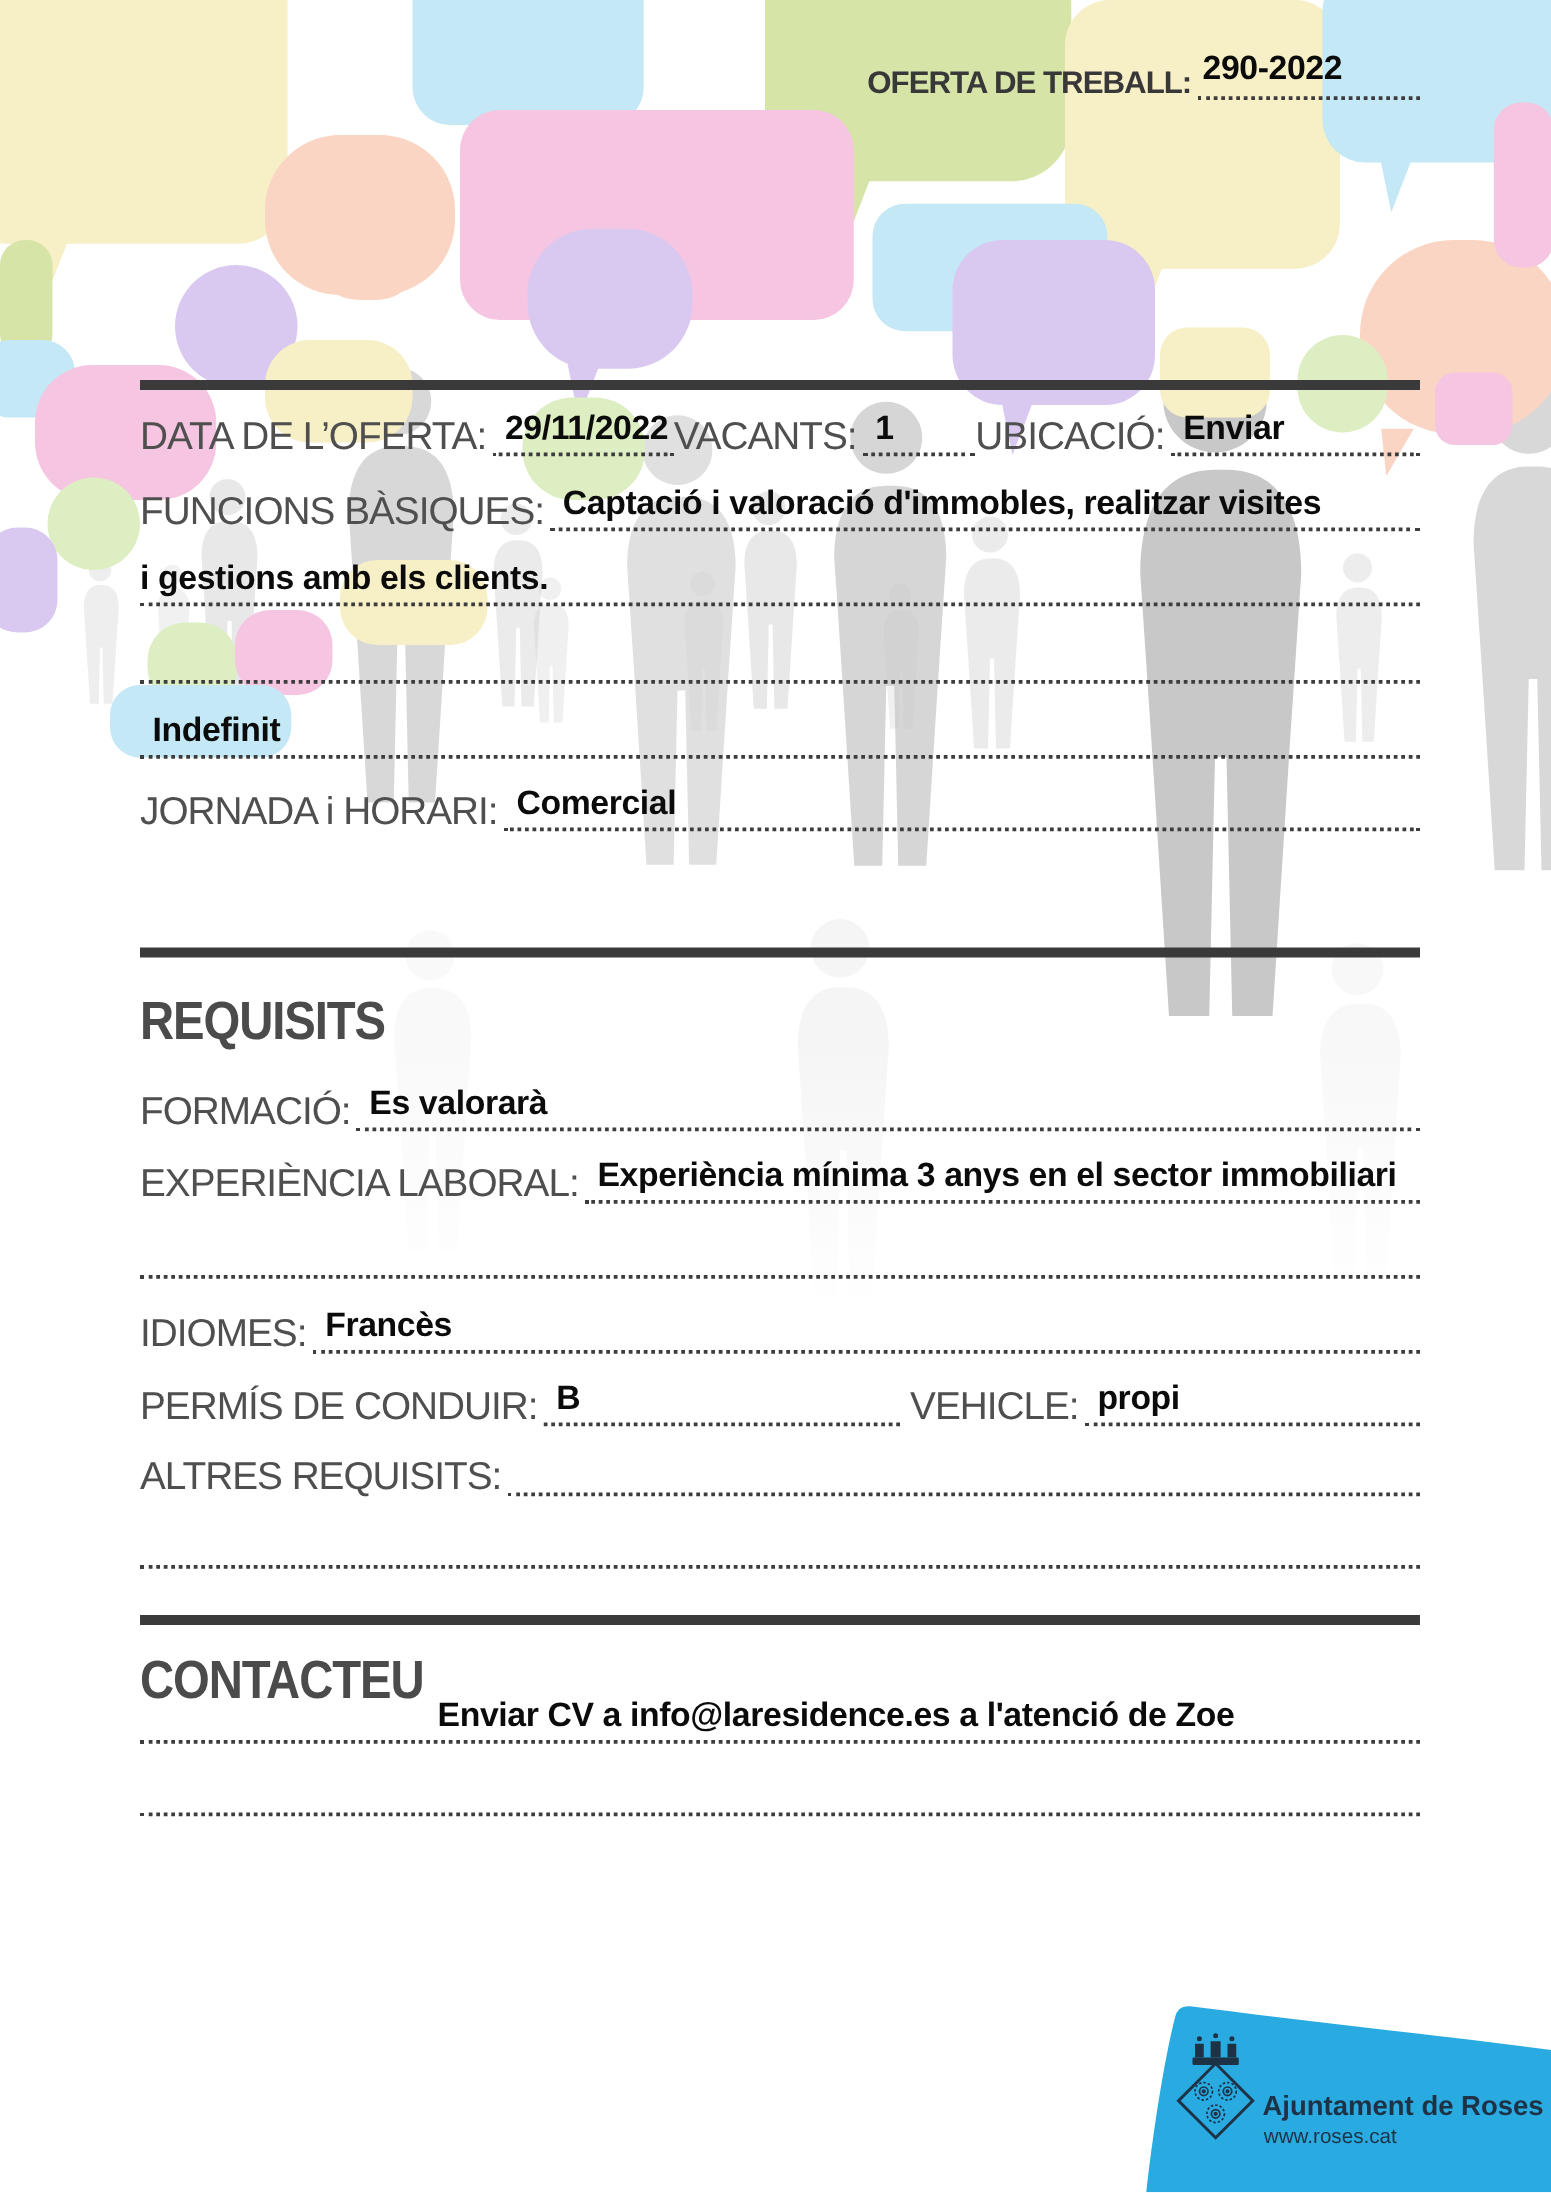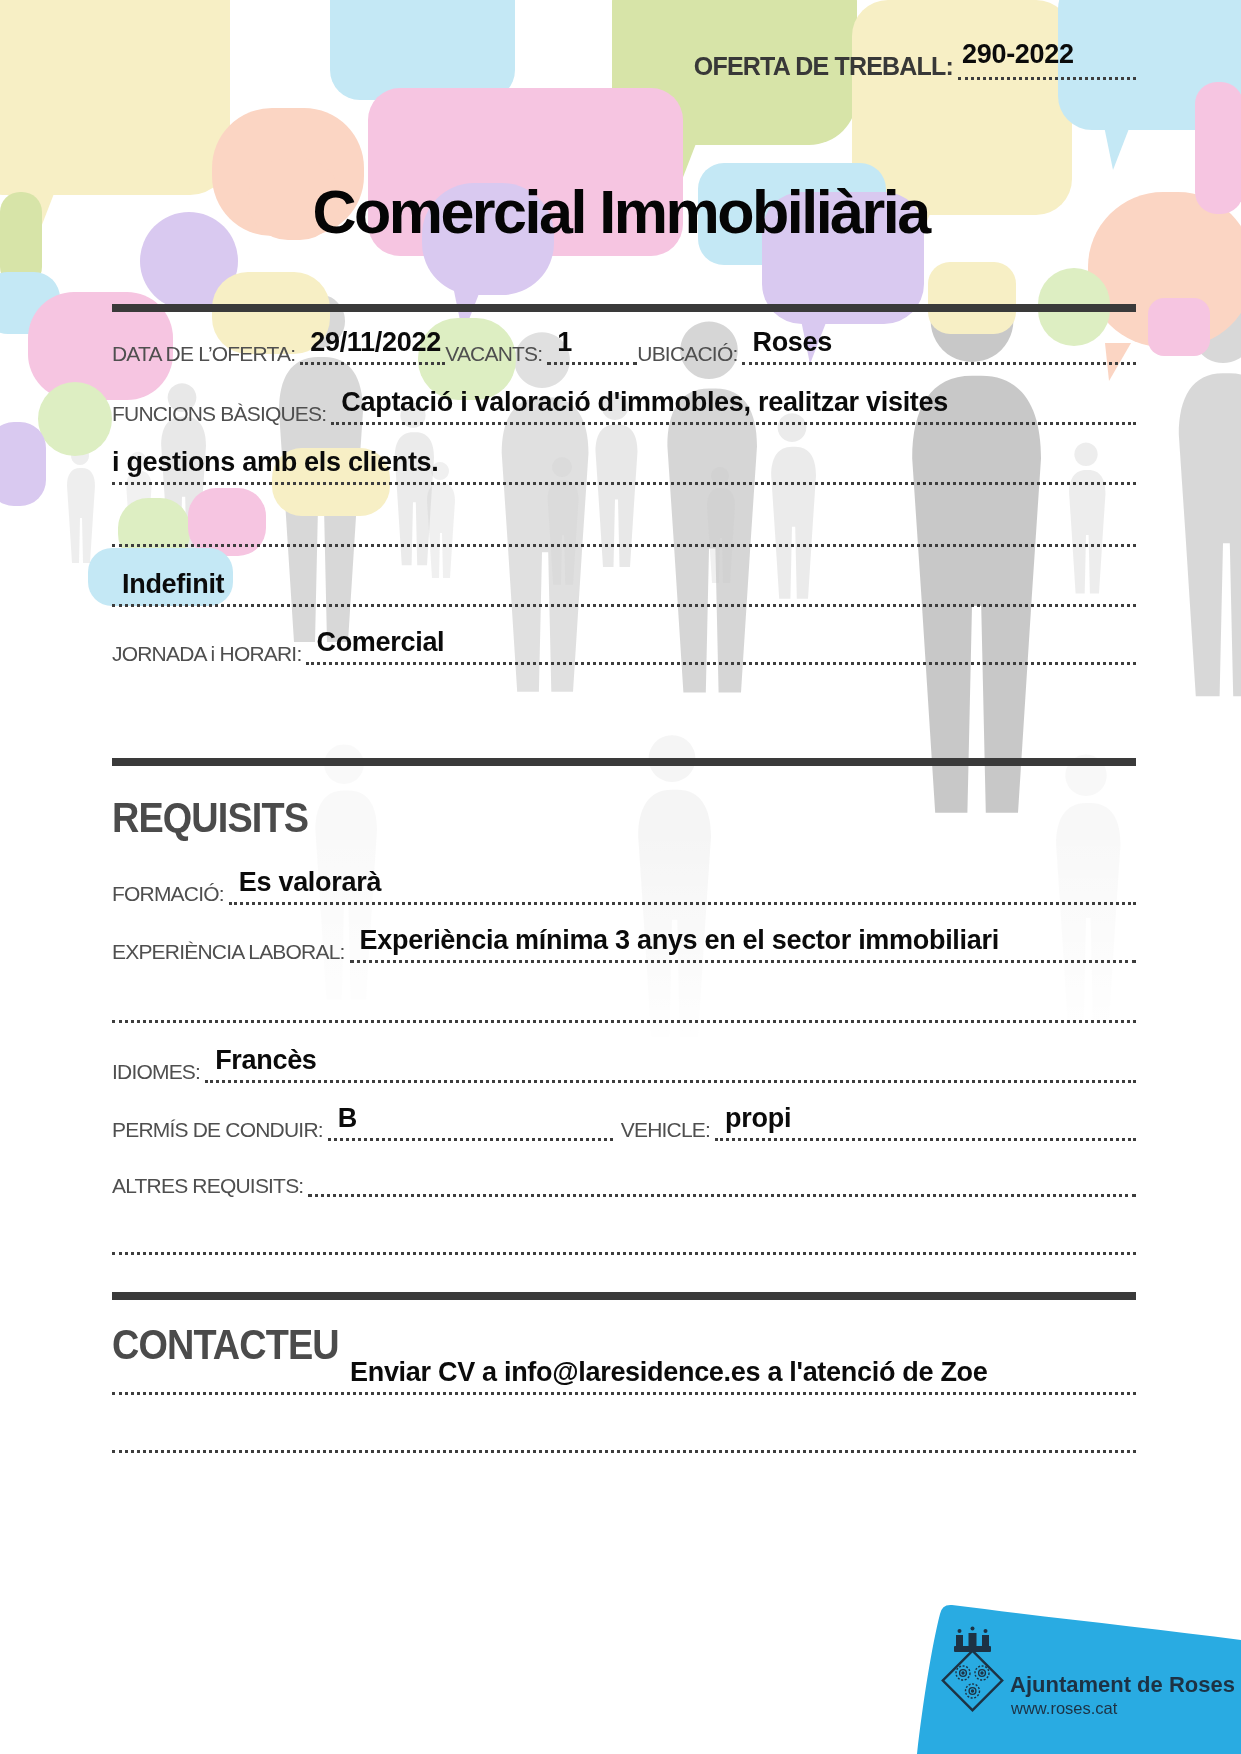--- a/index.html
+++ b/index.html
@@ -15,21 +15,21 @@
   .bubble.tdl::after{content:"";position:absolute;bottom:-34px;left:10%;
       border-left:4px solid transparent;border-right:22px solid transparent;
       border-top:38px solid var(--c);}
   .fadeout{position:absolute;left:0;right:0;top:830px;height:300px;
       background:linear-gradient(to bottom, rgba(255,255,255,0), #ffffff 75%);}
 
   
   .content{position:absolute;inset:0;z-index:3;}
   .rule{position:absolute;left:112px;width:1024px;height:8px;background:#3a3a3a;}
   .frow{position:absolute;left:112px;width:1024px;height:46px;display:flex;align-items:flex-end;}
-  .lbl{font-size:21px;color:#4f4f4f;letter-spacing:-0.8px;white-space:nowrap;
+  .lbl{font-size:31px;color:#4f4f4f;letter-spacing:-0.8px;white-space:nowrap;
        line-height:1;padding:0 5px 1px 0;}
   .fill{position:relative;flex:1 1 auto;height:100%;border-bottom:3px dotted #3d3d3d;}
   .w145{flex:0 0 145px;} .w90{flex:0 0 90px;} .w150{flex:0 0 150px;} .w285{flex:0 0 285px;}
   .val{position:absolute;bottom:6px;left:10px;font-weight:700;font-size:27px;color:#0b0b0b;
        white-space:nowrap;letter-spacing:-0.3px;line-height:1;}
   .val.indent{left:238px;}
   .heading{position:absolute;left:112px;font-size:43px;font-weight:700;color:#4b4b4b;
        letter-spacing:-1px;line-height:1;transform:scaleX(.88);transform-origin:left bottom;}
   .doc-title{position:absolute;top:182px;left:0;right:0;text-align:center;
        font-size:61px;font-weight:700;color:#050505;letter-spacing:-2.5px;line-height:1;}
@@ -104,36 +104,35 @@
 
   <div class="content">
 
     <div class="hdr">
       <span class="lbl">OFERTA DE TREBALL:</span>
       <span class="fill">
         <span class="val">290-2022</span>
       </span>
     </div>
 
-    <div class="doc-title">Comercial Immobiliària</div>
 
     <div class="rule" style="top:304px"></div>
 
     <div class="frow" style="top:319px">
       <span class="lbl">DATA DE L’OFERTA:</span>
       <span class="fill w145">
         <span class="val">29/11/2022</span>
       </span>
       <span class="lbl">VACANTS:</span>
       <span class="fill w90">
         <span class="val">1</span>
       </span>
       <span class="lbl">UBICACIÓ:</span>
       <span class="fill">
-        <span class="val">Roses</span>
+        <span class="val">Enviar</span>
       </span>
     </div>
 
     <div class="frow" style="top:379px">
       <span class="lbl">FUNCIONS BÀSIQUES:</span>
       <span class="fill">
         <span class="val">Captació i valoració d'immobles, realitzar visites</span>
       </span>
     </div>
 

